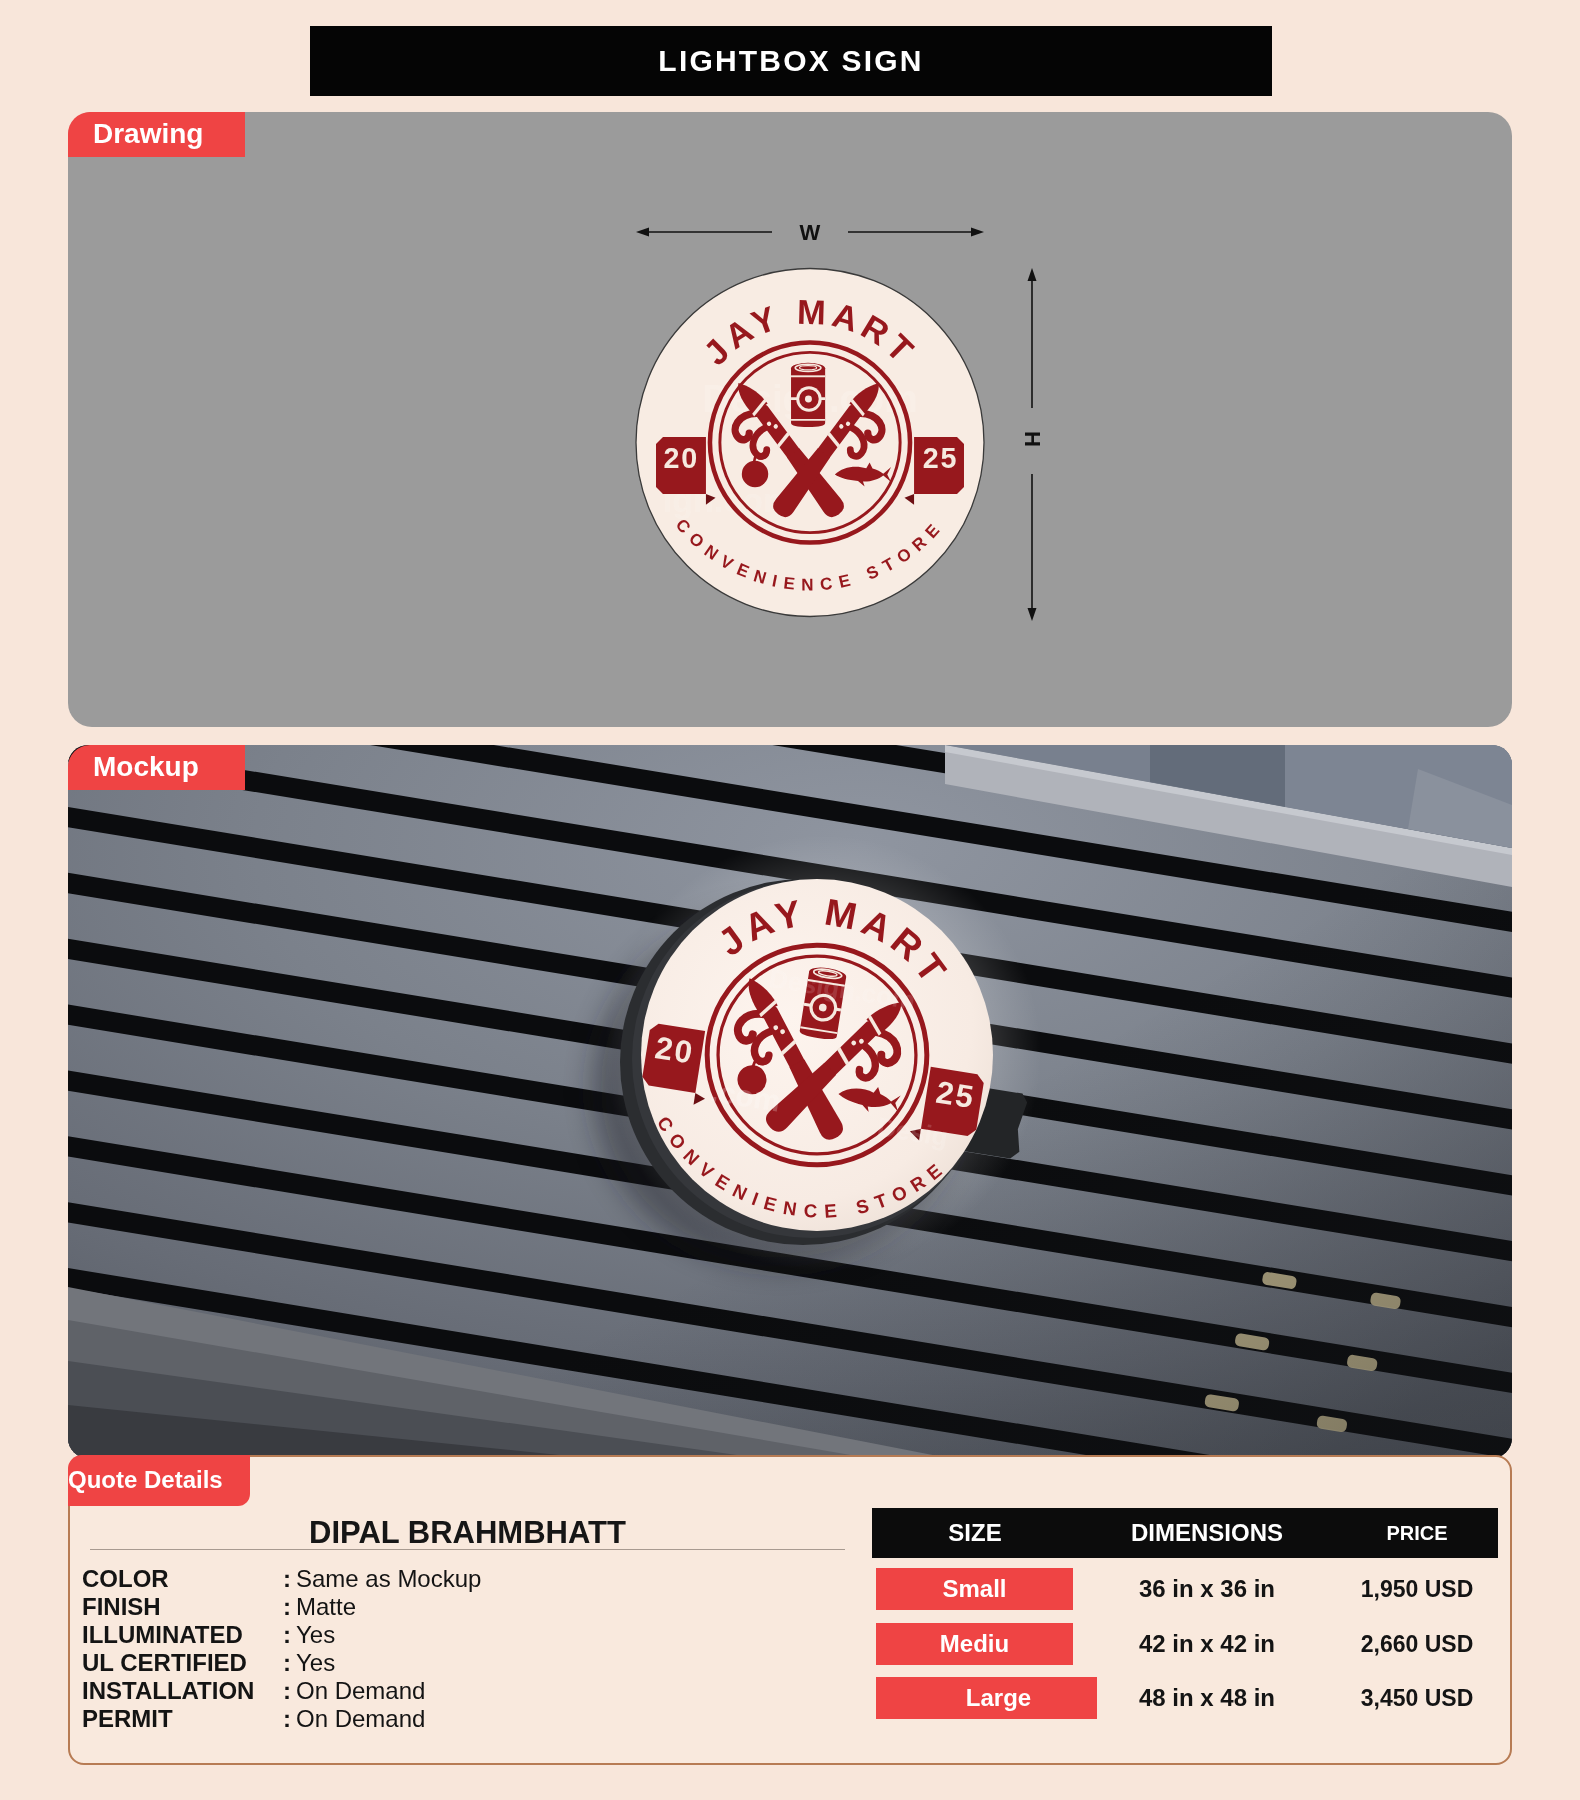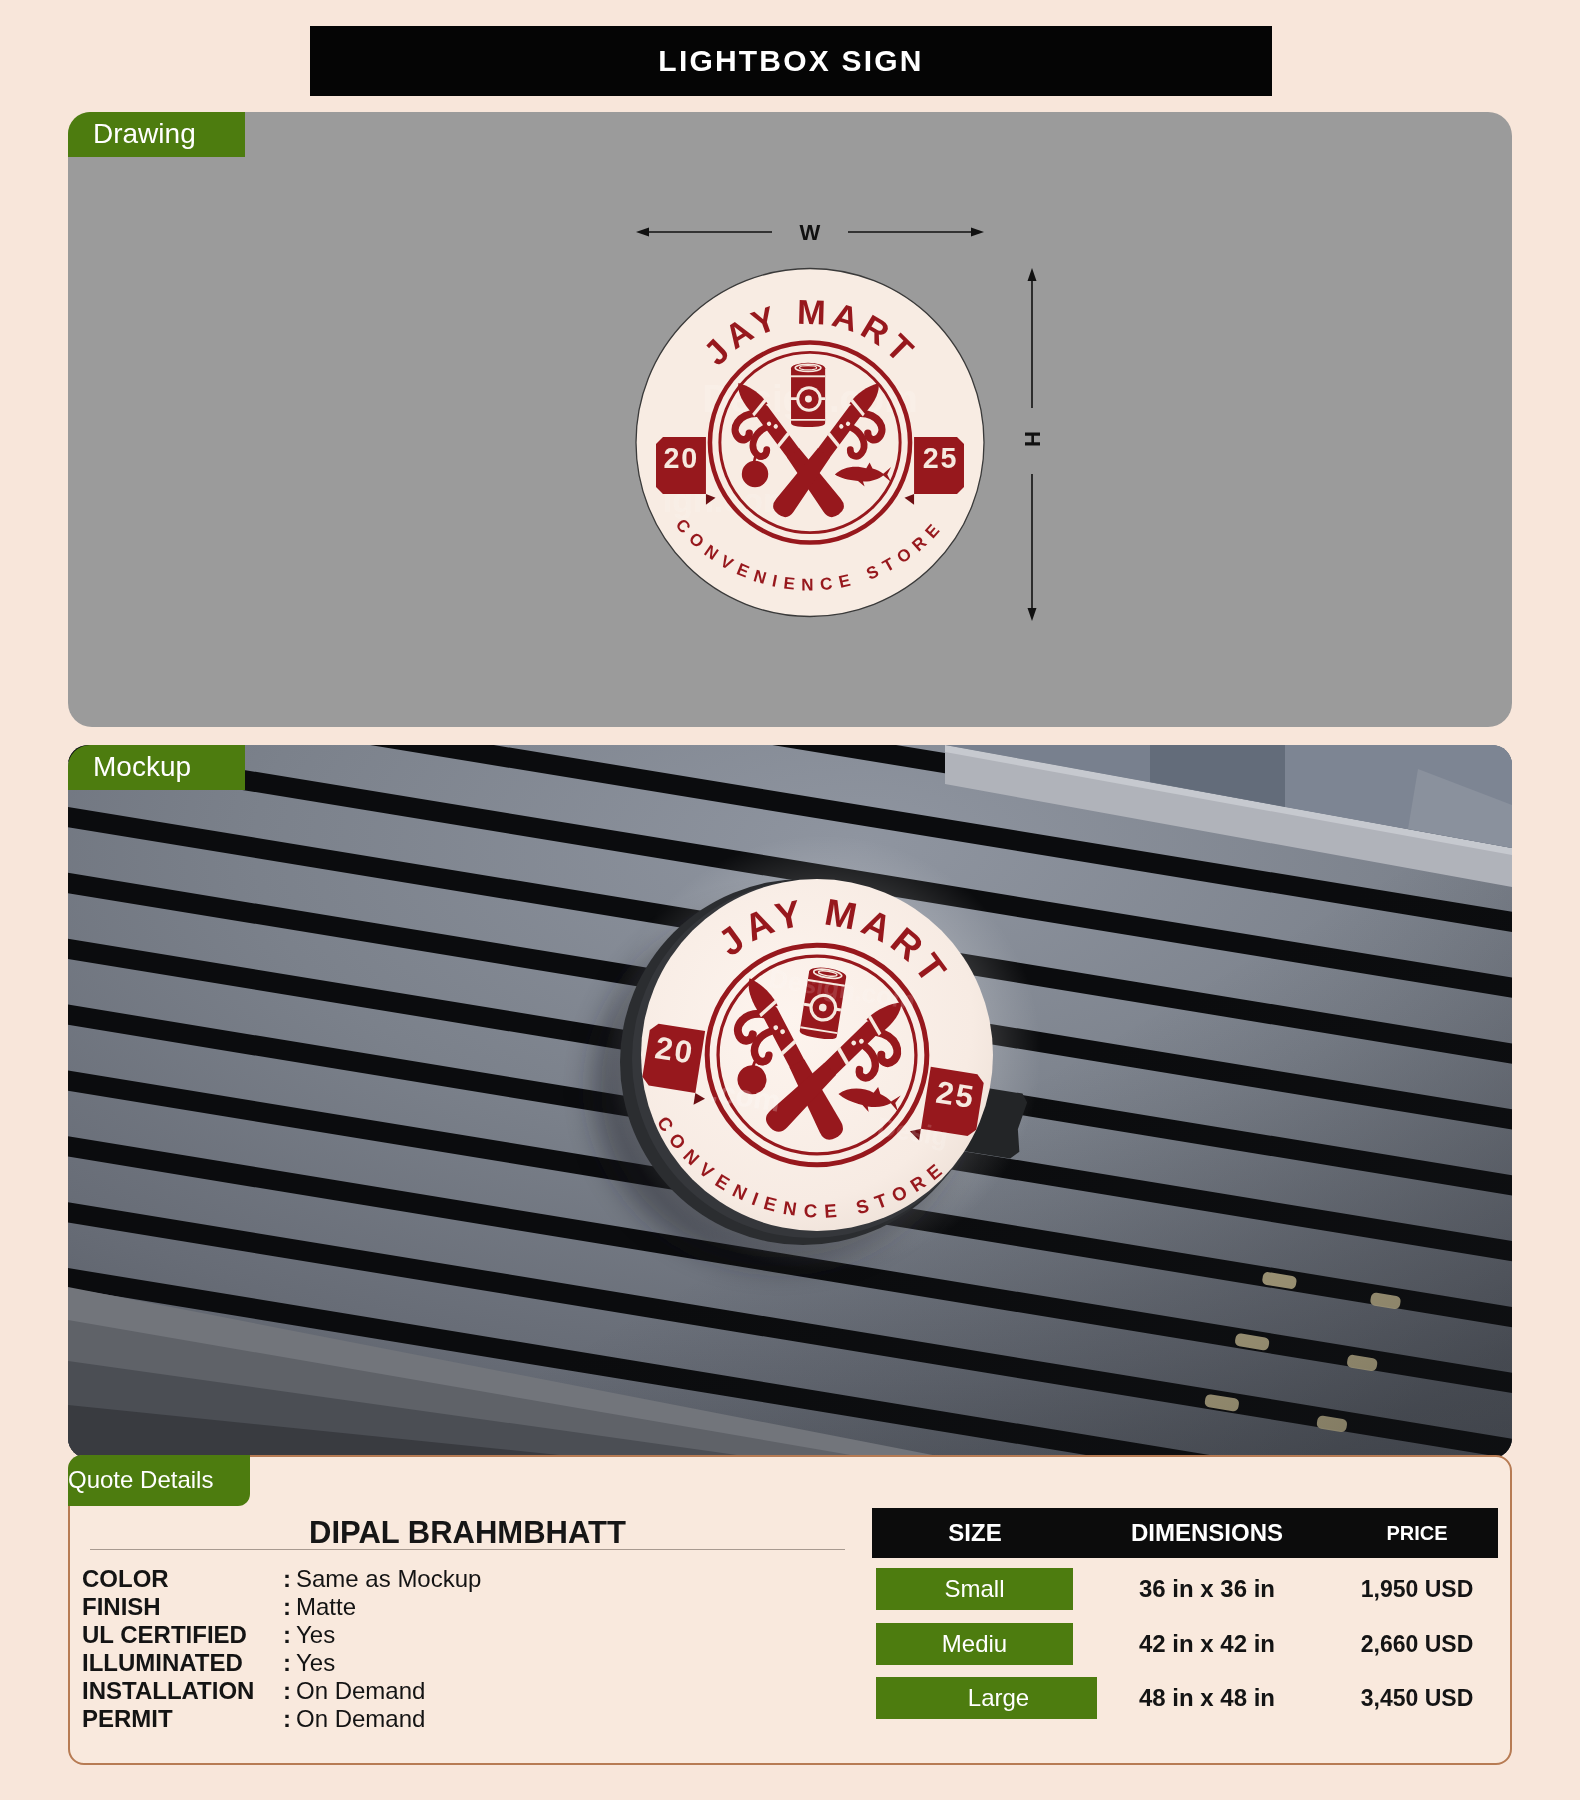--- a/index.html
+++ b/index.html
@@ -1,19 +1,19 @@
 <!DOCTYPE html>
 <html><head>
 <meta charset="utf-8">
 <style>
   html,body{margin:0;padding:0;}
   body{width:1580px;height:1800px;background:#f8e6da;position:relative;
        font-family:"Liberation Sans", sans-serif;overflow:hidden;}
   .abs{position:absolute;}
-  .tag{background:#4d7c0f;color:#fff;font-weight:normal;}
+  .tag{background:#ef4444;color:#fff;font-weight:bold;}
 </style>
 </head>
 <body>
 
 <div class="abs" style="left:310px;top:26px;width:962px;height:70px;background:#050505;color:#fff;
      font-size:30px;font-weight:bold;letter-spacing:2.2px;text-align:center;line-height:70px;">LIGHTBOX SIGN</div>
 
 <div class="abs" style="left:68px;top:112px;width:1444px;height:615px;background:#9b9b9b;border-radius:24px;"></div>
 
 <div class="abs tag" style="left:68px;top:112px;width:177px;height:45px;border-radius:22px 0 0 0;
@@ -234,22 +234,22 @@
      font-size:24px;line-height:49px;padding-left:0;box-sizing:border-box;">Quote Details</div>
 
 <div class="abs" style="left:90px;top:1515px;width:755px;text-align:center;font-size:31px;
      font-weight:bold;color:#161616;letter-spacing:0px;">DIPAL BRAHMBHATT</div>
 
 <div class="abs" style="left:90px;top:1549px;width:755px;height:1px;background:#a89a90;"></div>
 
 <div class="abs" id="speclist" style="left:82px;top:1565px;width:780px;font-size:24px;color:#141414;line-height:28px;">
   <div><span style="display:inline-block;width:201px;font-weight:bold;">COLOR</span><span style="display:inline-block;width:13px;font-weight:bold;">:</span>Same as Mockup</div>
   <div><span style="display:inline-block;width:201px;font-weight:bold;">FINISH</span><span style="display:inline-block;width:13px;font-weight:bold;">:</span>Matte</div>
+  <div><span style="display:inline-block;width:201px;font-weight:bold;">ILLUMINATED</span><span style="display:inline-block;width:13px;font-weight:bold;">:</span>Yes</div>
   <div><span style="display:inline-block;width:201px;font-weight:bold;">UL CERTIFIED</span><span style="display:inline-block;width:13px;font-weight:bold;">:</span>Yes</div>
-  <div><span style="display:inline-block;width:201px;font-weight:bold;">ILLUMINATED</span><span style="display:inline-block;width:13px;font-weight:bold;">:</span>Yes</div>
   <div><span style="display:inline-block;width:201px;font-weight:bold;">INSTALLATION</span><span style="display:inline-block;width:13px;font-weight:bold;">:</span>On Demand</div>
   <div><span style="display:inline-block;width:201px;font-weight:bold;">PERMIT</span><span style="display:inline-block;width:13px;font-weight:bold;">:</span>On Demand</div>
 </div>
 
 <div class="abs" style="left:872px;top:1508px;width:626px;height:50px;background:#0c0c0c;"></div>
 <div class="abs" style="left:872px;top:1508px;width:206px;height:50px;color:#fff;font-size:24px;
      font-weight:bold;text-align:center;line-height:50px;">SIZE</div>
 <div class="abs" style="left:1078px;top:1508px;width:258px;height:50px;color:#fff;font-size:24px;
      font-weight:bold;text-align:center;line-height:50px;">DIMENSIONS</div>
 <div class="abs" style="left:1336px;top:1508px;width:162px;height:50px;color:#fff;font-size:20px;

